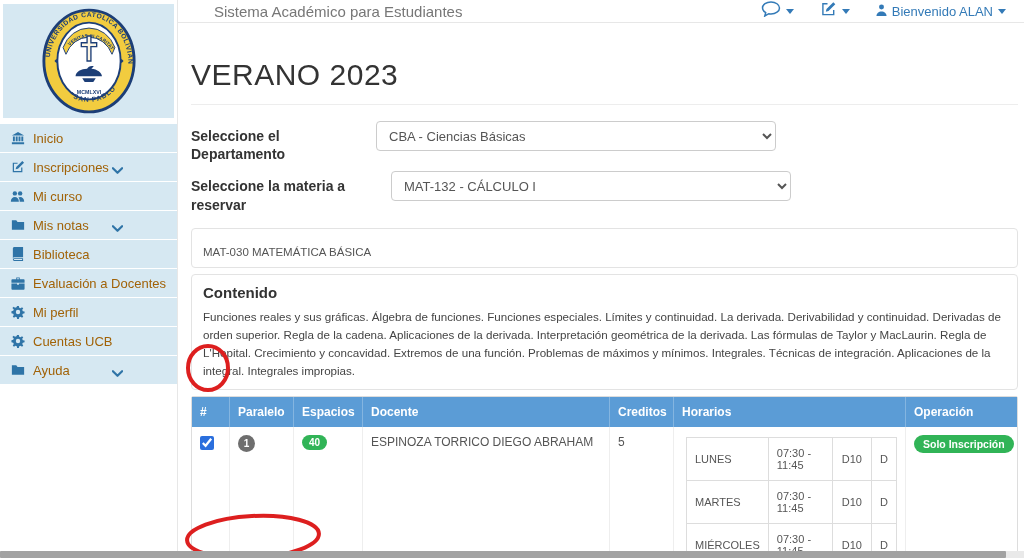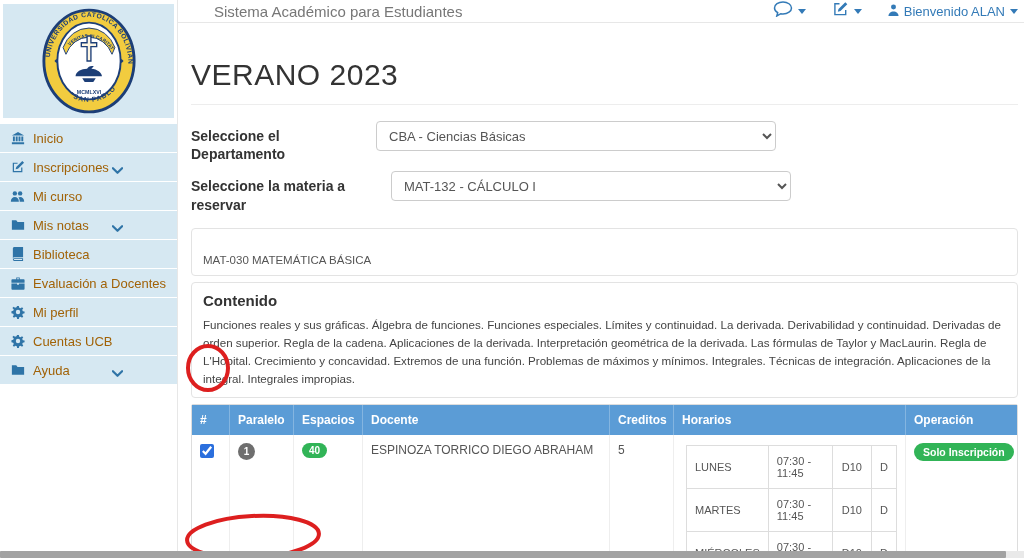--- a/index.html
+++ b/index.html
@@ -26,21 +26,21 @@
   }
   .menu-item .mi-icon { display:inline-flex; width:15px; justify-content:center; color:#2f74a7; }
   .menu-item .chev { position:absolute; left:112px; top:9px; color:#2f74a7; }
   
   .navbar {
     position:absolute; left:178px; top:0; width:846px; height:23px;
     background:#fff; border-bottom:1px solid #e7e7e7;
     display:flex; align-items:center;
   }
   .navbar-title { color:#777; font-size:15px; padding-left:36px; }
-  .navbar-right { margin-left:auto; display:flex; align-items:center; gap:26px; padding-right:6px; color:#337ab7; }
+  .navbar-right { margin-left:auto; display:flex; align-items:center; gap:26px; padding-right:18px; color:#337ab7; }
   .nav-icon-group { display:flex; align-items:center; gap:5px; cursor:pointer; }
   .caret { width:0; height:0; border-left:4px solid transparent; border-right:4px solid transparent; border-top:5px solid currentColor; display:inline-block; }
   .welcome { font-size:13px; display:flex; align-items:center; gap:5px; cursor:pointer; }
   
   .content { position:absolute; left:178px; top:31px; width:846px; height:521px; padding:0 6px 0 13px; }
   .term-title { font-size:30px; font-weight:400; color:#333; margin-top:27px; letter-spacing:0.5px; }
   .title-rule { border:none; border-top:1px solid #ededed; margin:12px 0 16px 0; }
   .form-row { display:flex; align-items:flex-start; margin-bottom:8px; }
   .form-label { width:185px; font-size:14px; font-weight:bold; color:#333; padding-top:6px; line-height:1.3; }
   .form-select {
@@ -48,21 +48,21 @@
     border:1px solid #ccc; border-radius:4px; background:#fff; padding:0 8px;
     font-family:"Liberation Sans", sans-serif;
   }
   .panel {
     border:1px solid #e3e3e3; border-radius:4px; background:#fff;
     padding:9px 11px; margin-bottom:6px;
   }
   .panel-heads { display:flex; }
   .panel-head { font-size:15px; font-weight:bold; color:#333; }
   .panel-head.first { width:216px; }
-  .req-value { font-size:11.5px; color:#555; margin-top:16px; }
+  .req-value { font-size:11.5px; color:#555; margin-top:8px; }
   .contenido-text { font-size:11.6px; color:#444; line-height:1.55; margin-top:7px; }
   
   .offer-table { border:1px solid #ddd; border-radius:2px; }
   .ot-header { display:flex; background:#5b9cd6; color:#fff; font-size:12px; font-weight:bold; }
   .ot-header > div { padding:8px 8px; border-right:1px solid rgba(255,255,255,0.25); }
   .ot-row { display:flex; font-size:12px; color:#555; }
   .ot-row > div { padding:8px; border-right:1px solid #eee; }
   .c1 { width:38px; } .c2 { width:64px; } .c3 { width:69px; } .c4 { width:247px; }
   .c5 { width:64px; } .c6 { width:232px; } .c7 { width:111px; border-right:none !important; }
   .badge-circle {

